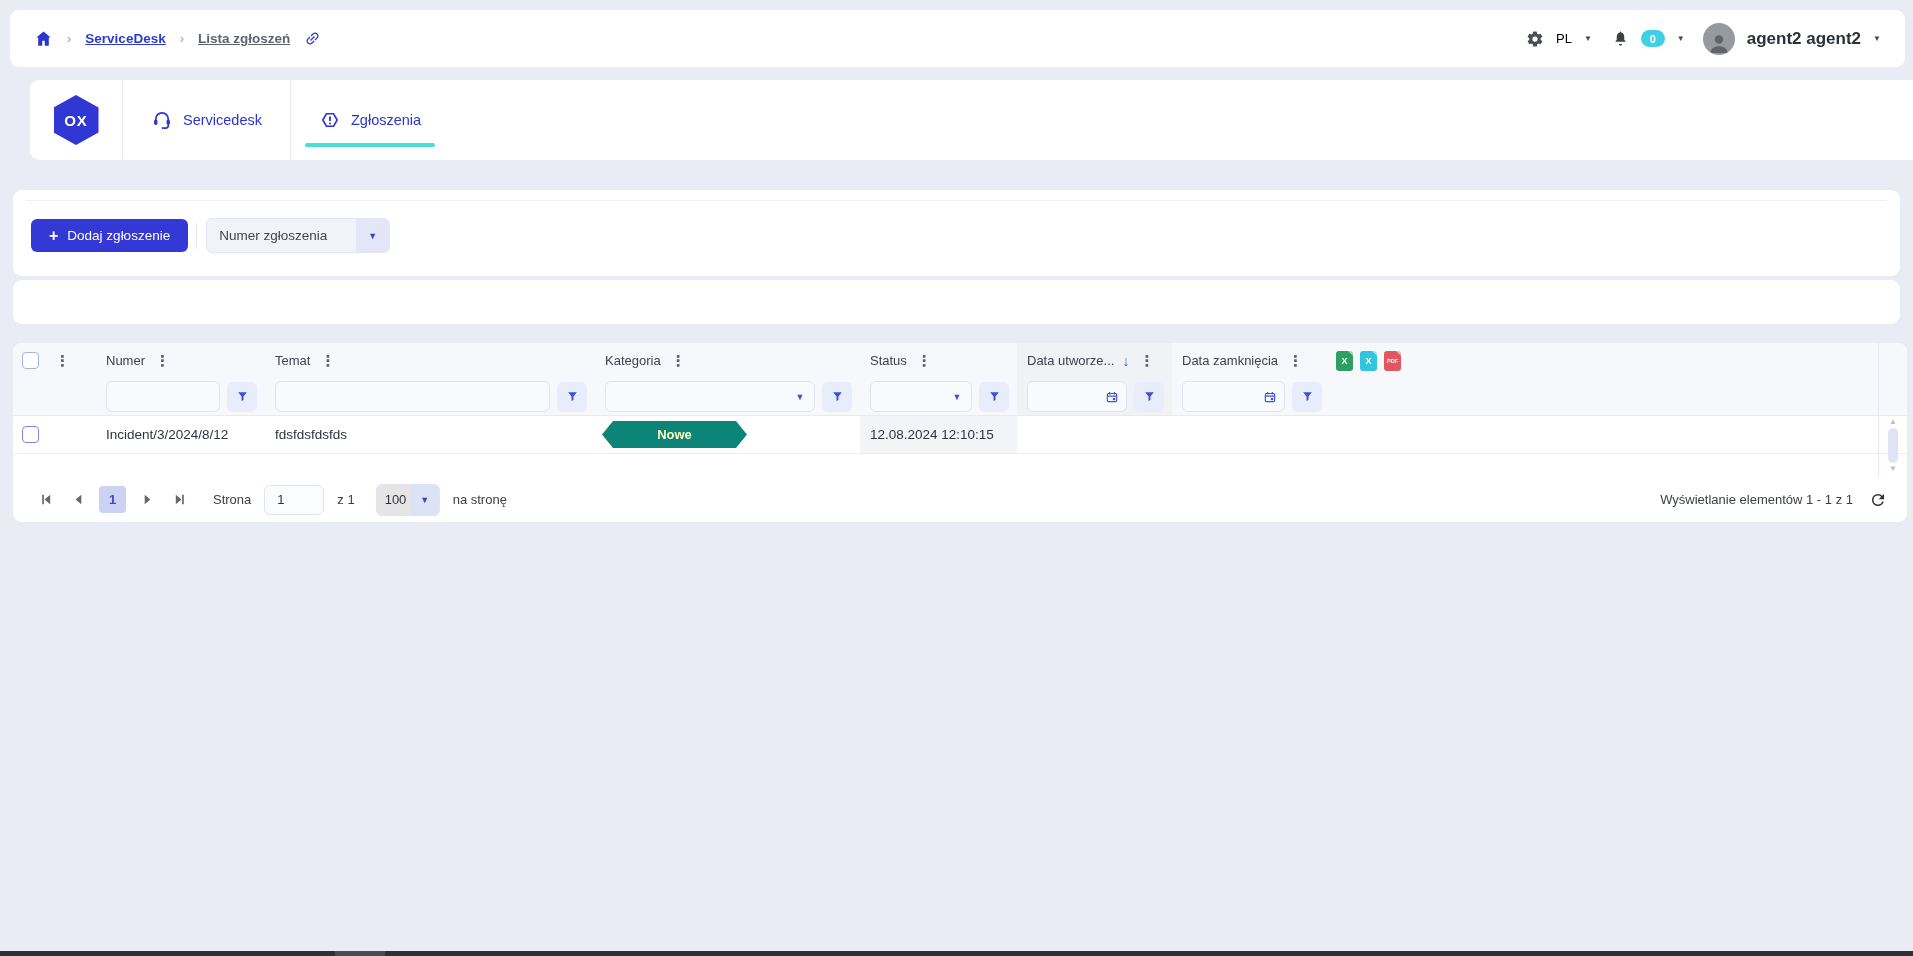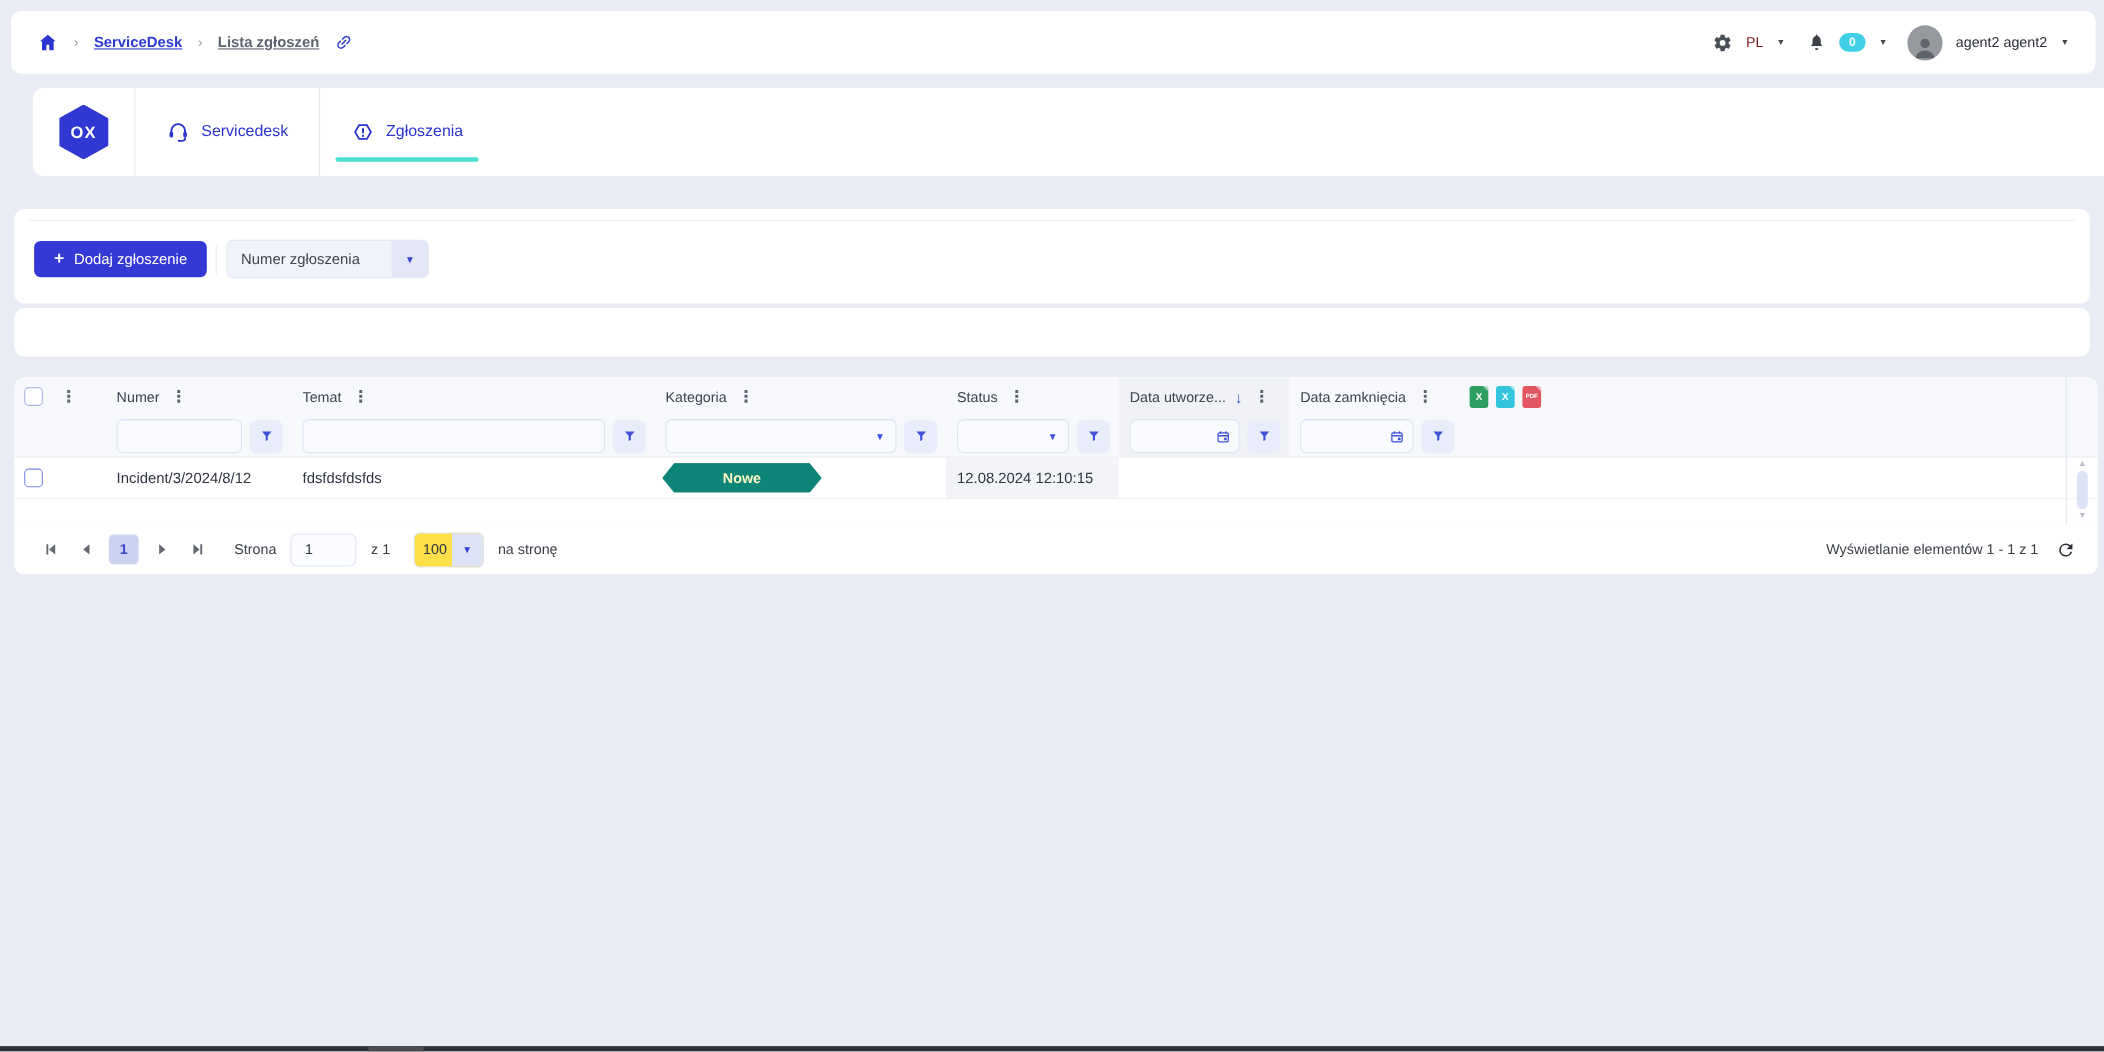--- a/index.html
+++ b/index.html
@@ -13,25 +13,25 @@
 
   
   #topbar{left:10px;top:10px;width:1895px;height:57px;display:flex;align-items:center;justify-content:space-between;padding:0 24px;box-sizing:border-box;}
   .crumbs{display:flex;align-items:center;gap:14px;}
   .crumb-link{font-size:13.5px;font-weight:bold;text-decoration:underline;cursor:pointer;}
   .crumb-link.blue{color:#2c3ad0;}
   .crumb-link.gray{color:#5d6470;}
   .crumb-sep{color:#9aa0ab;font-size:13px;}
   .userbar{display:flex;align-items:center;gap:12px;}
   .caret{font-size:8px;color:#44474e;}
-  .lang{font-size:13px;color:#7f1d1d;}
+  .lang{font-size:13px;color:#000000;}
   .notif-badge{min-width:24px;height:17px;border-radius:9px;display:flex;align-items:center;justify-content:center;
     color:#fff;font-size:11px;font-weight:bold;padding:0 4px;box-sizing:border-box;}
   .avatar{width:32px;height:32px;border-radius:50%;background:#96999e;overflow:hidden;display:flex;align-items:flex-end;justify-content:center;}
-  .username{font-size:13px;color:#2c3038;}
+  .username{font-size:17px;color:#2c3038;font-weight:bold;}
 
   
   #tabbar{left:10px;top:80px;width:1895px;height:80px;display:flex;align-items:stretch;margin-left:20px;}
   .logo-wrap{width:92px;display:flex;align-items:center;justify-content:center;border-right:1px solid #e7e9f0;}
   .logo-hex{width:45px;height:50px;clip-path:polygon(50% 0,100% 25%,100% 75%,50% 100%,0 75%,0 25%);
     display:flex;align-items:center;justify-content:center;color:#fff;font-weight:bold;font-size:15px;letter-spacing:1px;}
   .tab{display:flex;align-items:center;gap:10px;padding:0 28px;position:relative;cursor:pointer;border-right:1px solid #e7e9f0;}
   .tab:last-child{border-right:none;}
   .tab-label{font-size:14.5px;color:#2c35cf;}
   .tab-underline{position:absolute;left:14px;right:14px;bottom:13px;height:4px;border-radius:2px;}
@@ -87,21 +87,21 @@
 
   
   .gpager{position:absolute;left:0;right:0;bottom:0;height:45px;background:#fff;display:flex;align-items:center;justify-content:space-between;padding:0 20px;box-sizing:border-box;}
   .pager-left{display:flex;align-items:center;gap:9px;}
   .pgbtn{width:24px;height:24px;display:flex;align-items:center;justify-content:center;cursor:pointer;}
   .pgnum{width:27px;height:27px;border-radius:4px;background:#ccd3f2;color:#3a49c8;font-weight:bold;font-size:13px;
     display:flex;align-items:center;justify-content:center;cursor:pointer;}
   .pager-label{font-size:13px;color:#3b4047;margin:0 4px;}
   .page-input{width:60px;height:30px;border:1px solid #dfe3f3;border-radius:6px;background:#fbfcff;box-sizing:border-box;
     padding:0 12px;font-size:13px;font-family:inherit;color:#2f3440;outline:none;}
-  .size-select{height:30px;display:flex;align-items:stretch;border:1px solid #dfe3f3;border-radius:6px;overflow:hidden;cursor:pointer;background:#fde047;}
+  .size-select{height:30px;display:flex;align-items:stretch;border:1px solid #dfe3f3;border-radius:6px;overflow:hidden;cursor:pointer;background:#e5e5e5;}
   .size-value{width:26px;padding-left:8px;display:flex;align-items:center;font-size:13px;color:#2f3440;overflow:hidden;white-space:nowrap;}
   .size-caret{width:28px;background:#dde3f7;display:flex;align-items:center;justify-content:center;color:#3742d0;font-size:9px;}
   .pager-right{display:flex;align-items:center;gap:16px;margin-left:48px;}
   .summary{font-size:13px;color:#3b4047;}
   .refresh{cursor:pointer;display:flex;align-items:center;}
 
   
   #hscroll{position:absolute;left:0;bottom:0;width:1913px;height:5px;background:#303034;}
   #hthumb{position:absolute;left:335px;width:50px;height:5px;background:#4c4c50;}
 

